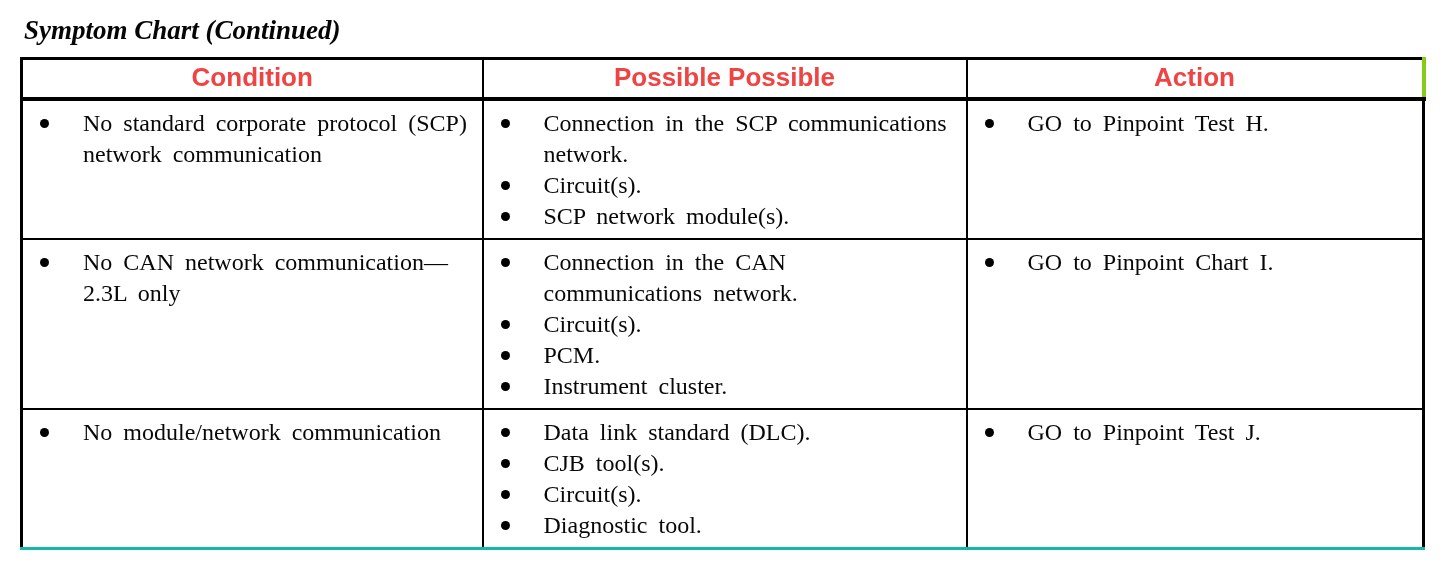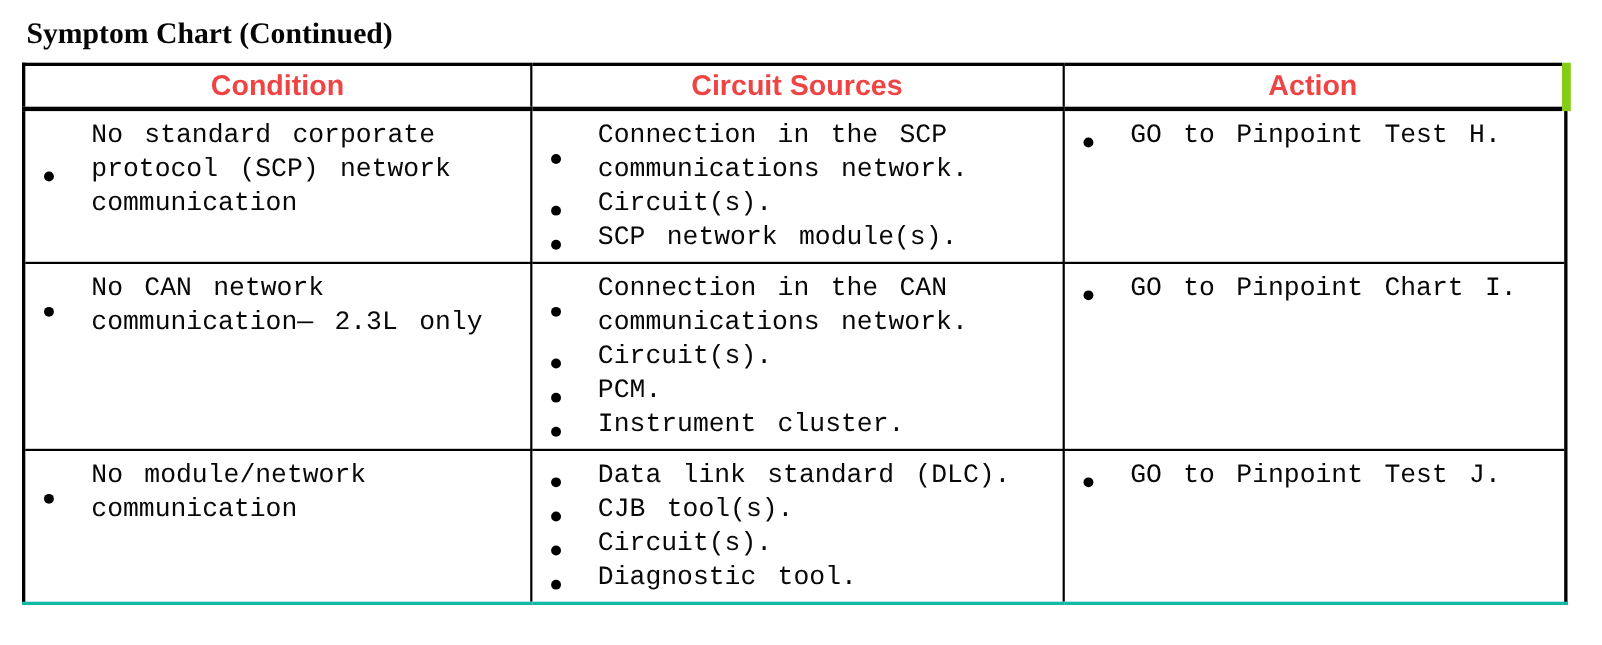--- a/index.html
+++ b/index.html
@@ -25,20 +25,21 @@
     letter-spacing: 0.2px;
     margin: 2px 0 0 24px;
     color: #050505;
   }
   .doc-subtitle {
     font-family: "Liberation Serif", serif;
     font-weight: 700;
     font-size: 27px;
     margin: 15px 0 11px 24px;
     color: #050505;
+    font-style: italic;
   }
   table.symptom-chart {
     border-collapse: collapse;
     table-layout: fixed;
     margin-left: 20px;
     width: 1402px;
     background: #ffffff;
   }
   table.symptom-chart col.c-condition { width: 461px; }
   table.symptom-chart col.c-sources   { width: 484px; }
@@ -50,21 +51,21 @@
     font-size: 26px;
     text-align: center;
     height: 38px;
     padding: 2px 4px 4px 4px;
     border: 2px solid #000;
     border-top: 3px solid #000;
     border-bottom: 4px solid #000;
     color: #ef4444;
   }
   table.symptom-chart th:first-child { border-left: 3px solid #000; }
-  table.symptom-chart th:last-child  { border-right: 8px solid #84cc16; }
+  table.symptom-chart th:last-child  { border-right: 4px solid #84cc16; }
 
   table.symptom-chart td {
     vertical-align: top;
     border: 2px solid #000;
     padding: 7px 8px 6px 0;
     font-family: "Liberation Serif", serif;
     font-size: 24px;
     line-height: 31px;
     word-spacing: 5px;
     color: #080808;
@@ -77,22 +78,21 @@
   tr.row-2 td { height: 160px; margin-top: 21px; }
   tr.row-3 td { height: 131px; }
 
   ul.cell-list {
     list-style: none;
     margin: 0;
     padding: 0;
   }
   ul.cell-list li {
     display: flex;
-    align-items: center;
-    font-family: Liberation Mono, monospace;
+    align-items: flex-start;
   }
   .bullet {
     flex: 0 0 auto;
     width: 9px;
     height: 9px;
     border-radius: 50%;
     background: #000;
     margin: 11px 34px 0 17px;
   }
   .li-text {
@@ -110,21 +110,21 @@
 
   <table class="symptom-chart">
     <colgroup>
       <col class="c-condition">
       <col class="c-sources">
       <col class="c-action">
     </colgroup>
     <thead>
       <tr>
         <th>Condition</th>
-        <th>Circuit Sources</th>
+        <th>Possible Possible</th>
         <th>Action</th>
       </tr>
     </thead>
     <tbody>
       <tr class="row-1">
         <td>
           <ul class="cell-list">
             <li>
               <span class="bullet"></span>
               <span class="li-text">No standard corporate protocol (SCP) network communication</span>

